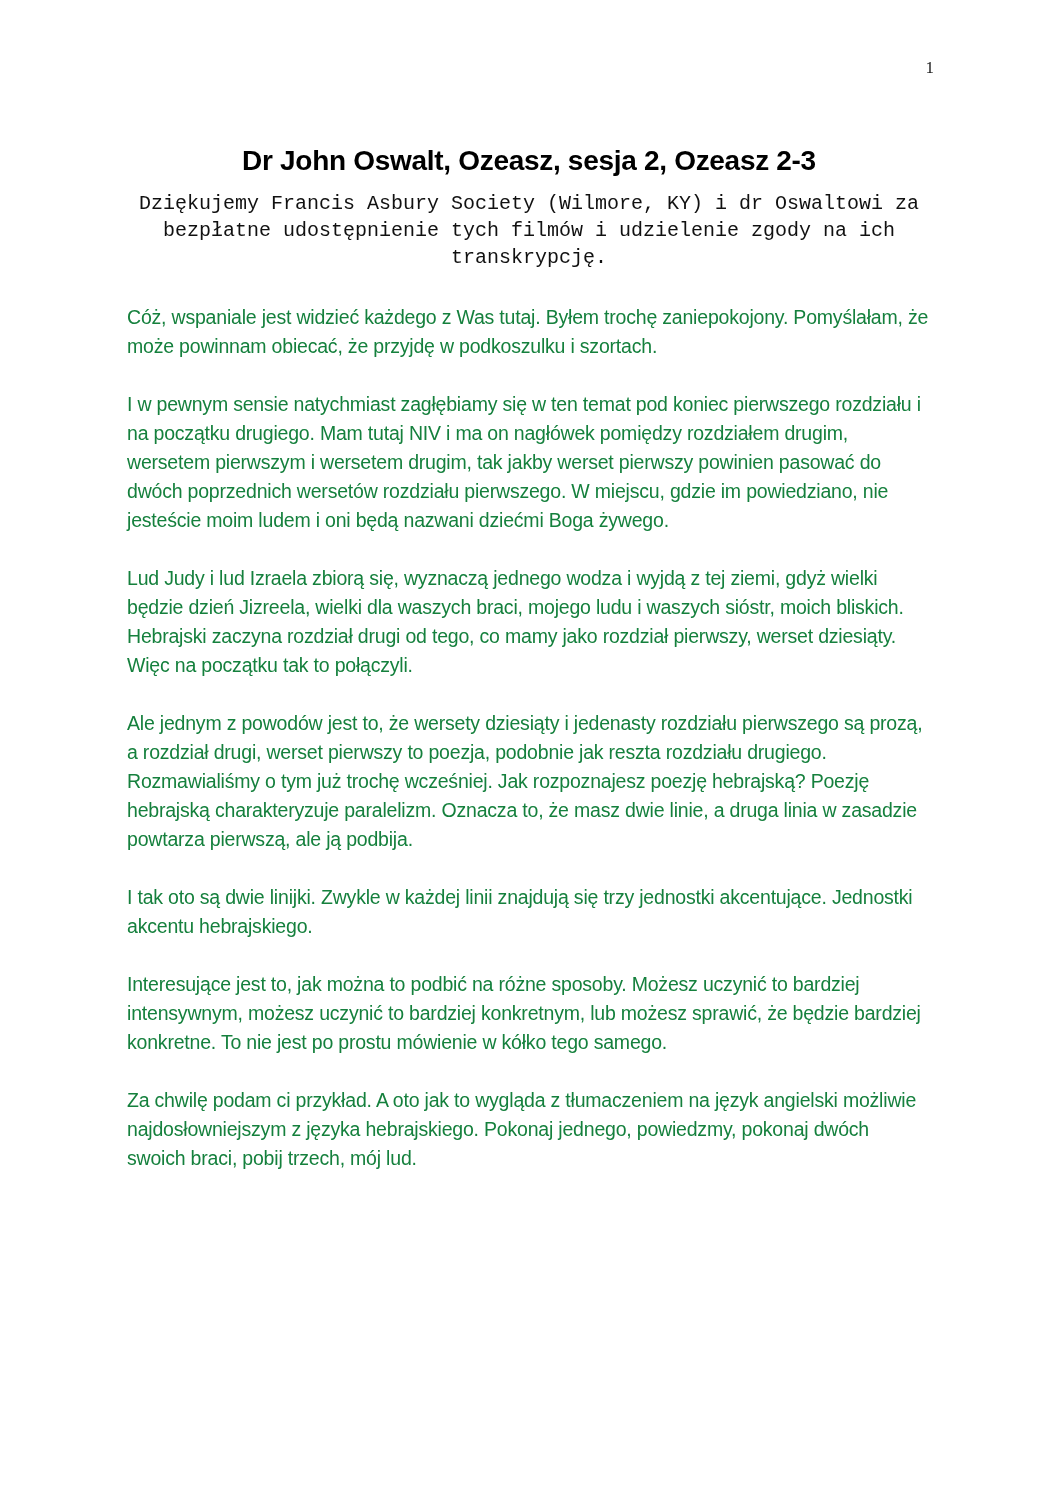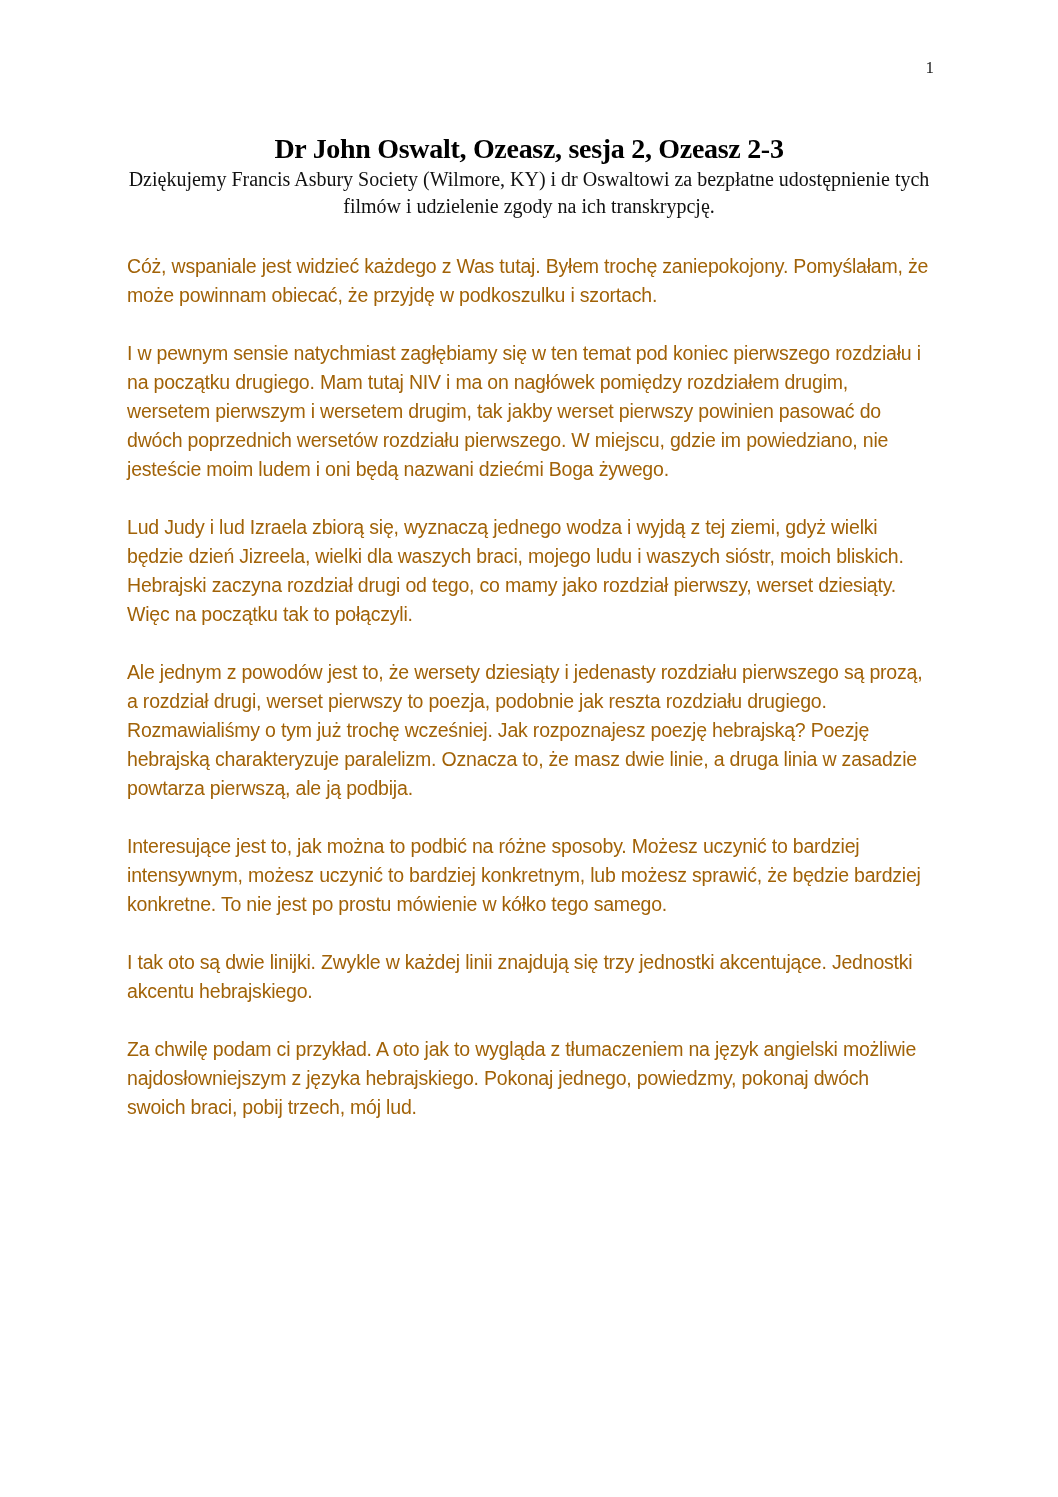--- a/index.html
+++ b/index.html
@@ -24,51 +24,51 @@
     right: 124px;
     font-family: "Liberation Serif", serif;
     font-size: 17px;
     color: #1a1a1a;
   }
   .doc-header {
     padding-top: 132px;
     text-align: center;
   }
   .doc-title {
-    margin: 0 auto;
-    font-family: Liberation Serif, serif;
+    margin: 12px auto;
+    font-family: Liberation Sans, sans-serif;
     font-weight: 700;
     font-size: 28px;
     line-height: 34px;
     letter-spacing: -0.3px;
     color: #000000;
   }
   .doc-copyright {
     margin: 6px auto 0 auto;
     font-family: "Liberation Serif", serif;
     font-size: 20px;
     line-height: 27px;
     color: #111111;
   }
   .doc-acknowledgement {
     margin: 0 auto;
     width: 810px;
-    font-family: Liberation Serif, serif;
+    font-family: Liberation Mono, monospace;
     font-size: 20px;
     line-height: 27px;
     color: #111111;
   }
   .doc-body {
     margin: 32px auto 0 auto;
     width: 804px;
     font-family: "Liberation Sans", sans-serif;
     font-size: 19.5px;
     line-height: 29px;
     letter-spacing: -0.2px;
-    color: #a16207;
+    color: #15803d;
     text-align: left;
   }
   .doc-body p {
     margin: 0 0 29px 0;
     padding: 0;
   }
 </style>
 </head>
 <body>
 
@@ -79,18 +79,18 @@
   <div class="doc-header">
     <h1 class="doc-title">Dr John Oswalt, Ozeasz, sesja 2, Ozeasz 2-3</h1>
     <div class="doc-acknowledgement">Dziękujemy Francis Asbury Society (Wilmore, KY) i dr Oswaltowi za bezpłatne udostępnienie tych filmów i udzielenie zgody na ich transkrypcję.</div>
   </div>
 
   <div class="doc-body">
     <p>Cóż, wspaniale jest widzieć każdego z Was tutaj. Byłem trochę zaniepokojony. Pomyślałam, że może powinnam obiecać, że przyjdę w podkoszulku i szortach.</p>
     <p>I w pewnym sensie natychmiast zagłębiamy się w ten temat pod koniec pierwszego rozdziału i na początku drugiego. Mam tutaj NIV i ma on nagłówek pomiędzy rozdziałem drugim, wersetem pierwszym i wersetem drugim, tak jakby werset pierwszy powinien pasować do dwóch poprzednich wersetów rozdziału pierwszego. W miejscu, gdzie im powiedziano, nie jesteście moim ludem i oni będą nazwani dziećmi Boga żywego.</p>
     <p>Lud Judy i lud Izraela zbiorą się, wyznaczą jednego wodza i wyjdą z tej ziemi, gdyż wielki będzie dzień Jizreela, wielki dla waszych braci, mojego ludu i waszych sióstr, moich bliskich. Hebrajski zaczyna rozdział drugi od tego, co mamy jako rozdział pierwszy, werset dziesiąty. Więc na początku tak to połączyli.</p>
     <p>Ale jednym z powodów jest to, że wersety dziesiąty i jedenasty rozdziału pierwszego są prozą, a rozdział drugi, werset pierwszy to poezja, podobnie jak reszta rozdziału drugiego. Rozmawialiśmy o tym już trochę wcześniej. Jak rozpoznajesz poezję hebrajską? Poezję hebrajską charakteryzuje paralelizm. Oznacza to, że masz dwie linie, a druga linia w zasadzie powtarza pierwszą, ale ją podbija.</p>
+    <p>I tak oto są dwie linijki. Zwykle w każdej linii znajdują się trzy jednostki akcentujące. Jednostki akcentu hebrajskiego.</p>
     <p>Interesujące jest to, jak można to podbić na różne sposoby. Możesz uczynić to bardziej intensywnym, możesz uczynić to bardziej konkretnym, lub możesz sprawić, że będzie bardziej konkretne. To nie jest po prostu mówienie w kółko tego samego.</p>
-    <p>I tak oto są dwie linijki. Zwykle w każdej linii znajdują się trzy jednostki akcentujące. Jednostki akcentu hebrajskiego.</p>
     <p>Za chwilę podam ci przykład. A oto jak to wygląda z tłumaczeniem na język angielski możliwie najdosłowniejszym z języka hebrajskiego. Pokonaj jednego, powiedzmy, pokonaj dwóch swoich braci, pobij trzech, mój lud.</p>
   </div>
 
 </div>
 
 </body></html>

